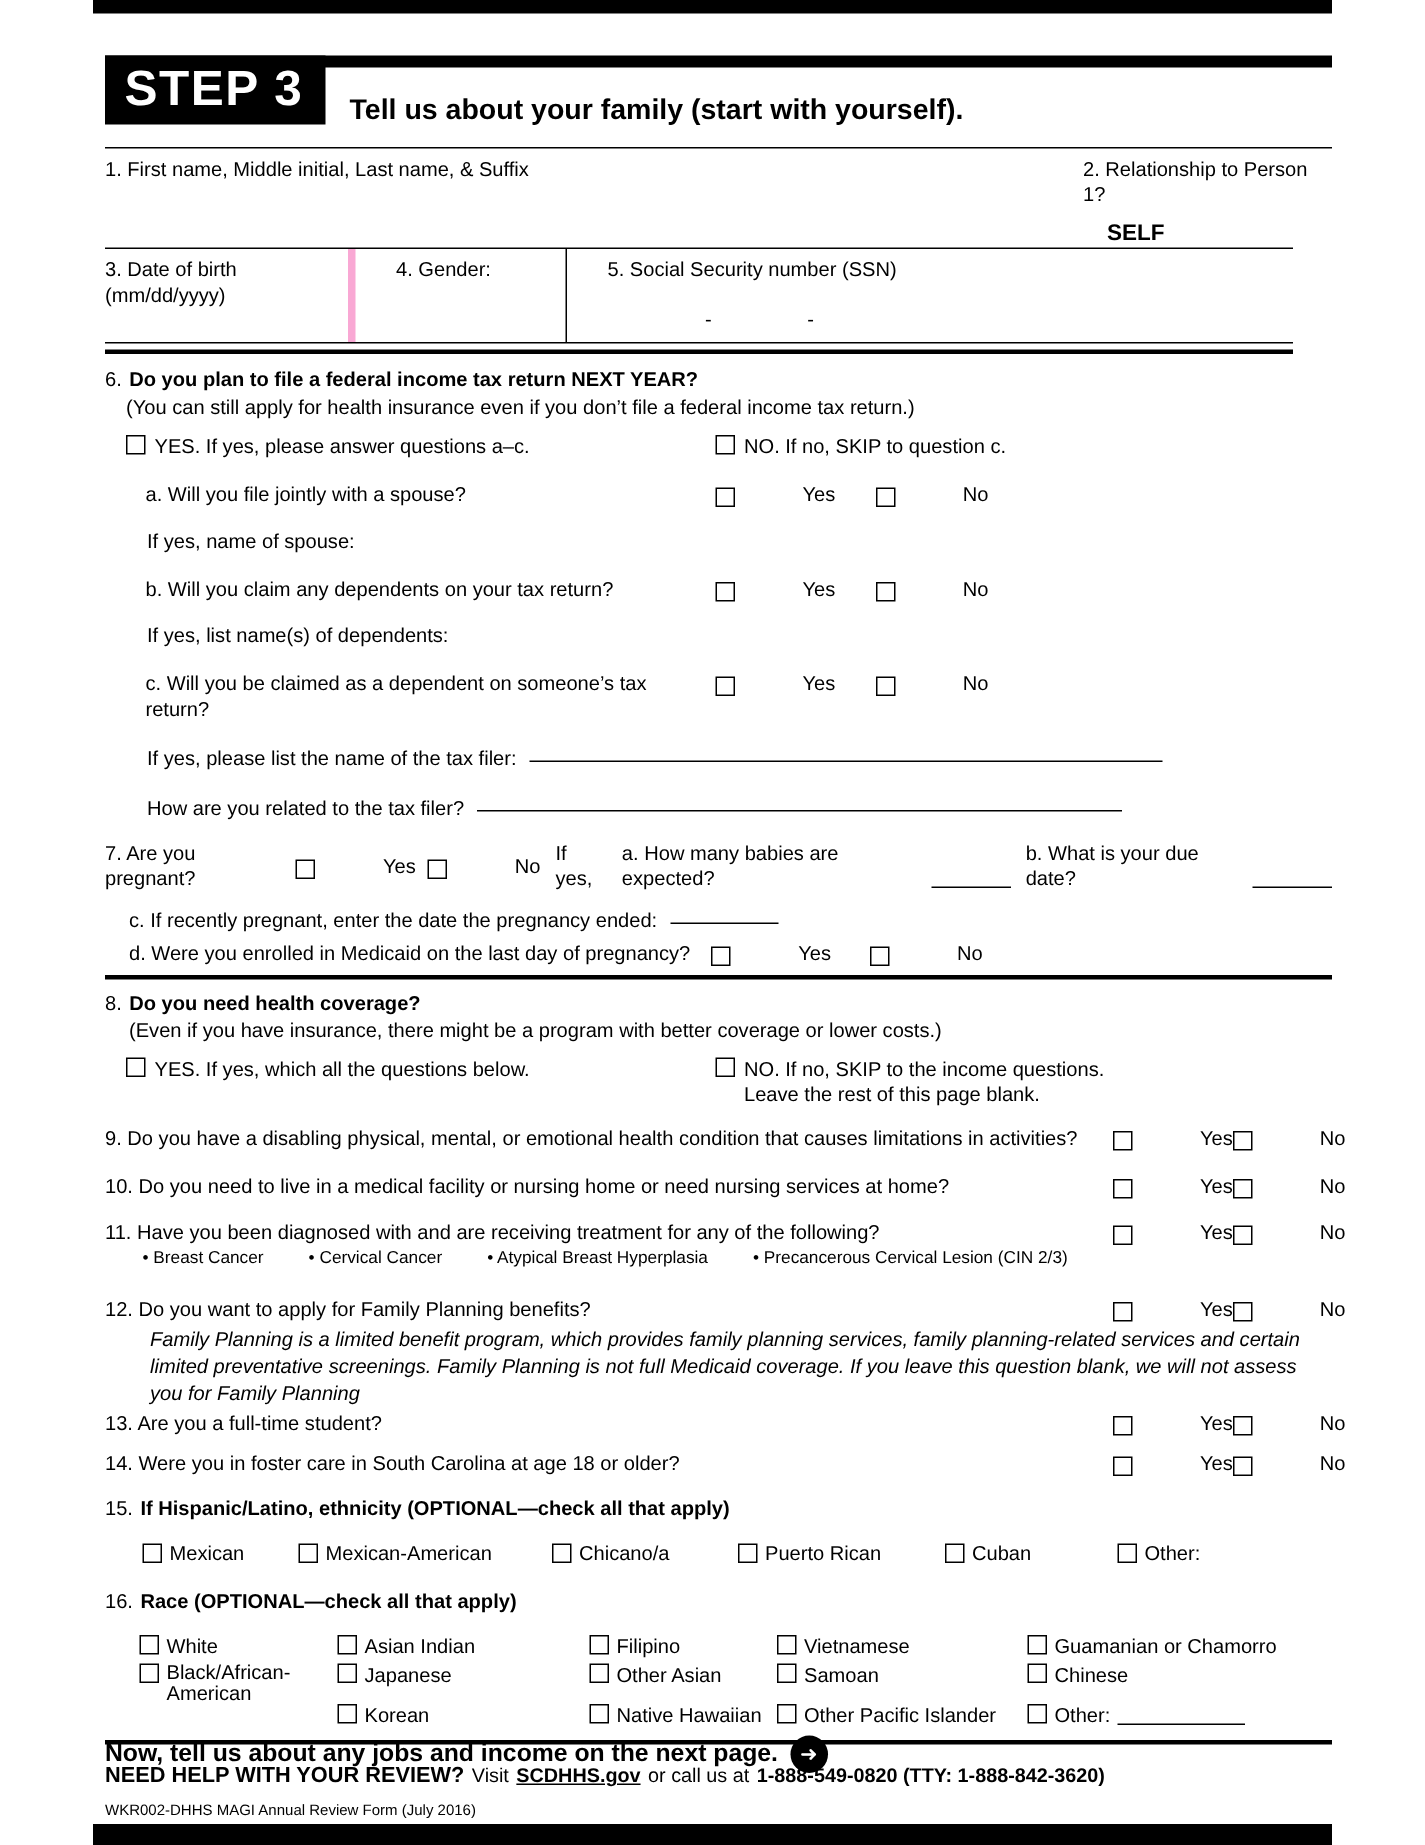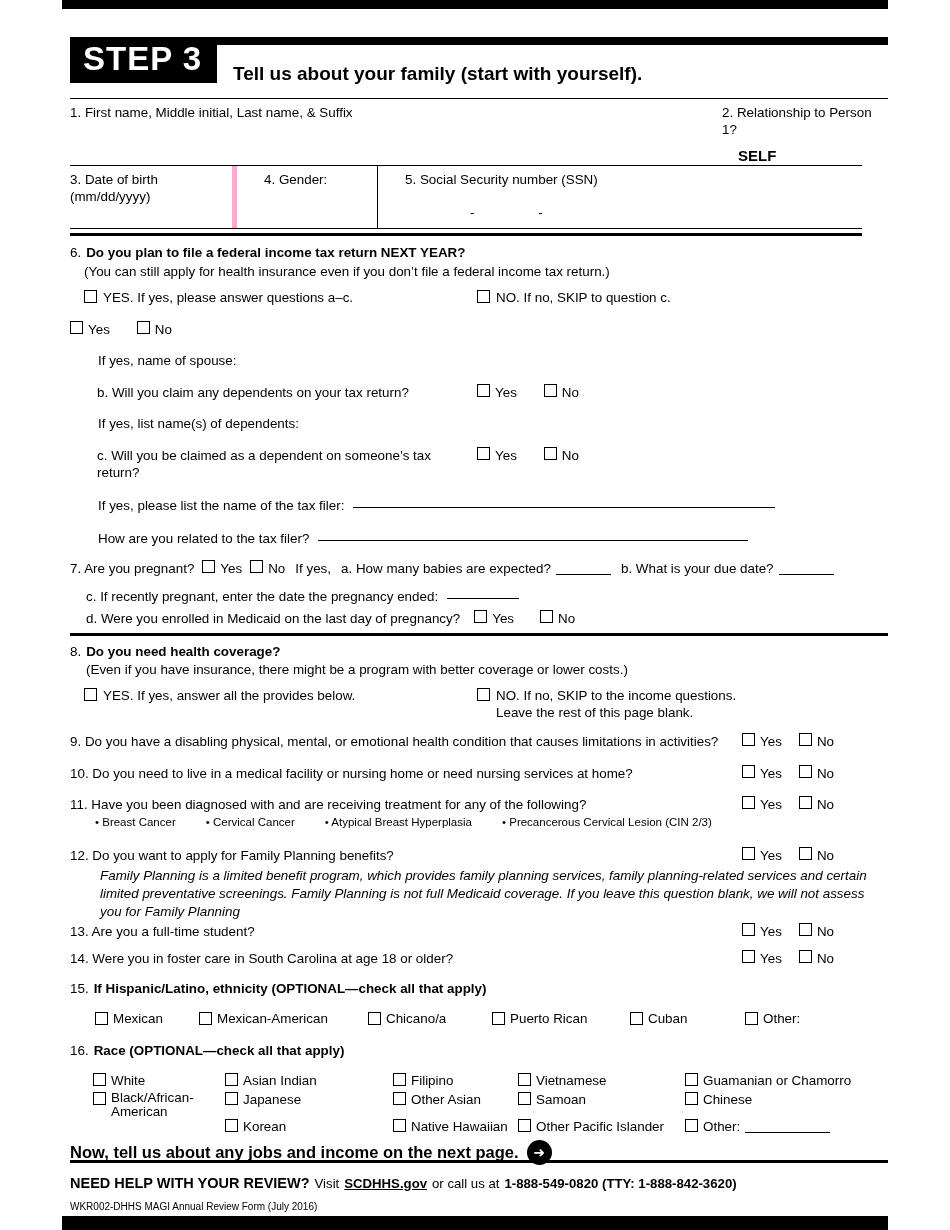--- a/index.html
+++ b/index.html
@@ -39,21 +39,21 @@
   .qline{display:block;}
   .note14{padding-left:14px;margin-top:2px;}
   .note16{padding-left:16px;margin-top:1px;}
 
   .mt2{margin-top:2px;} .mt4{margin-top:4px;} .mt5{margin-top:5px;} .mt7{margin-top:7px;}
   .mt8{margin-top:8px;} .mt10{margin-top:10px;} .mt12{margin-top:12px;} .mt13{margin-top:13px;}
   .mt14{margin-top:14px;} .mt15{margin-top:15px;} .mt16{margin-top:16px;}
 
   .cb{display:inline-block;width:13px;height:13px;border:1.5px solid #000;background:#fff;
       flex:none;box-sizing:border-box;}
-  .pair{display:inline-flex;align-items:flex-start;white-space:nowrap;}
+  .pair{display:inline-flex;align-items:flex-end;white-space:nowrap;gap:40px;}
   .pair .cb{margin-right:5px;}
 
   .optrow{display:flex;margin-top:9px;}
   .opt{display:flex;align-items:flex-start;}
   .opt .cb{margin-right:6px;margin-top:1px;}
   .w393{width:393px;margin-left:14px;box-sizing:border-box;}
 
   .subq{display:flex;align-items:flex-start;}
   .subq-label{width:407px;padding-left:27px;box-sizing:border-box;}
   .ml8{margin-left:8px;} .ml10{margin-left:10px;} .ml14{margin-left:14px;}
@@ -145,20 +145,21 @@
         <span class="cb"></span>
         <span>YES. If yes, please answer questions a–c.</span>
       </div>
       <div class="opt">
         <span class="cb"></span>
         <span>NO. If no, SKIP to question c.</span>
       </div>
     </div>
 
     <div class="subq mt15">
+      <div class="subq-label">a. Will you file jointly with a spouse?</div>
       <span class="pair">
           <span class="cb"></span>
           <span>Yes</span>
         </span>
       <span class="pair ml27">
           <span class="cb"></span>
           <span>No</span>
         </span>
     </div>
     <div class="follow mt14">If yes, name of spouse:</div>
@@ -231,21 +232,21 @@
     <div class="thick t2"></div>
 
     <div class="qline mt7">
       <span class="num">8.</span><span class="b">Do you need health coverage?</span>
     </div>
     <div class="note16">(Even if you have insurance, there might be a program with better coverage or lower costs.)</div>
 
     <div class="optrow mt4">
       <div class="opt w393">
         <span class="cb"></span>
-        <span>YES. If yes, answer all the provides below.</span>
+        <span>YES. If yes, which all the questions below.</span>
       </div>
       <div class="opt">
         <span class="cb"></span>
         <div>
           <div>NO. If no, SKIP to the income questions.</div>
           <div>Leave the rest of this page blank.</div>
         </div>
       </div>
     </div>
 

